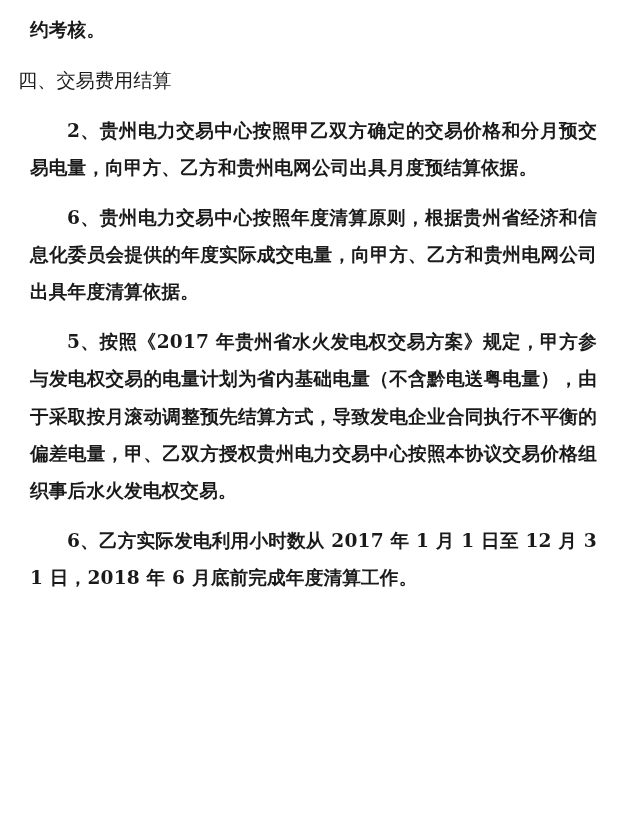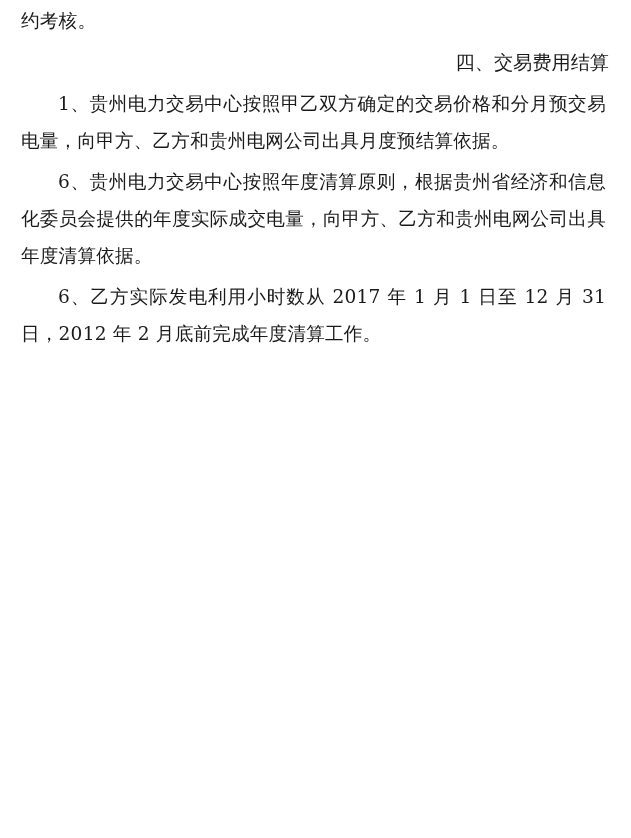--- a/index.html
+++ b/index.html
@@ -19,53 +19,54 @@
     width: 631px;
     height: 838px;
     box-sizing: border-box;
     padding: 0 22px 0 18px;
   }
   .para {
     font-size: 18.6px;
     line-height: 37.4px;
     text-align: justify;
     text-justify: inter-ideograph;
-    margin: 3px;
+    margin: 12px;
     letter-spacing: 0.2px;
     word-break: break-all;
+    font-weight: bold;
   }
   .indent {
     text-indent: 37px;
   }
   .hang {
     text-indent: 0;
   }
   .heading {
     font-size: 19.2px;
     line-height: 39px;
     margin: 0;
     text-indent: 0;
-    text-align: right;
   }
   .tight {
     line-height: 36.8px;
   }
 </style>
 </head>
 <body>
 
 <div class="page">
 
   <p class="para hang tight">约考核。</p>
 
   <p class="heading">四、交易费用结算</p>
 
 
-  <p class="para indent">1、贵州电力交易中心按照甲乙双方确定的交易价格和分月预交易电量，向甲方、乙方和贵州电网公司出具月度预结算依据。</p>
+  <p class="para indent">2、贵州电力交易中心按照甲乙双方确定的交易价格和分月预交易电量，向甲方、乙方和贵州电网公司出具月度预结算依据。</p>
 
   <p class="para indent">6、贵州电力交易中心按照年度清算原则，根据贵州省经济和信息化委员会提供的年度实际成交电量，向甲方、乙方和贵州电网公司出具年度清算依据。</p>
 
 
+  <p class="para indent">5、按照《2017 年贵州省水火发电权交易方案》规定，甲方参与发电权交易的电量计划为省内基础电量（不含黔电送粤电量），由于采取按月滚动调整预先结算方式，导致发电企业合同执行不平衡的偏差电量，甲、乙双方授权贵州电力交易中心按照本协议交易价格组织事后水火发电权交易。</p>
 
-  <p class="para indent">6、乙方实际发电利用小时数从 2017 年 1 月 1 日至 12 月 31 日，2012 年 2 月底前完成年度清算工作。</p>
+  <p class="para indent">6、乙方实际发电利用小时数从 2017 年 1 月 1 日至 12 月 31 日，2018 年 6 月底前完成年度清算工作。</p>
 
 
 </div>
 
 </body></html>

